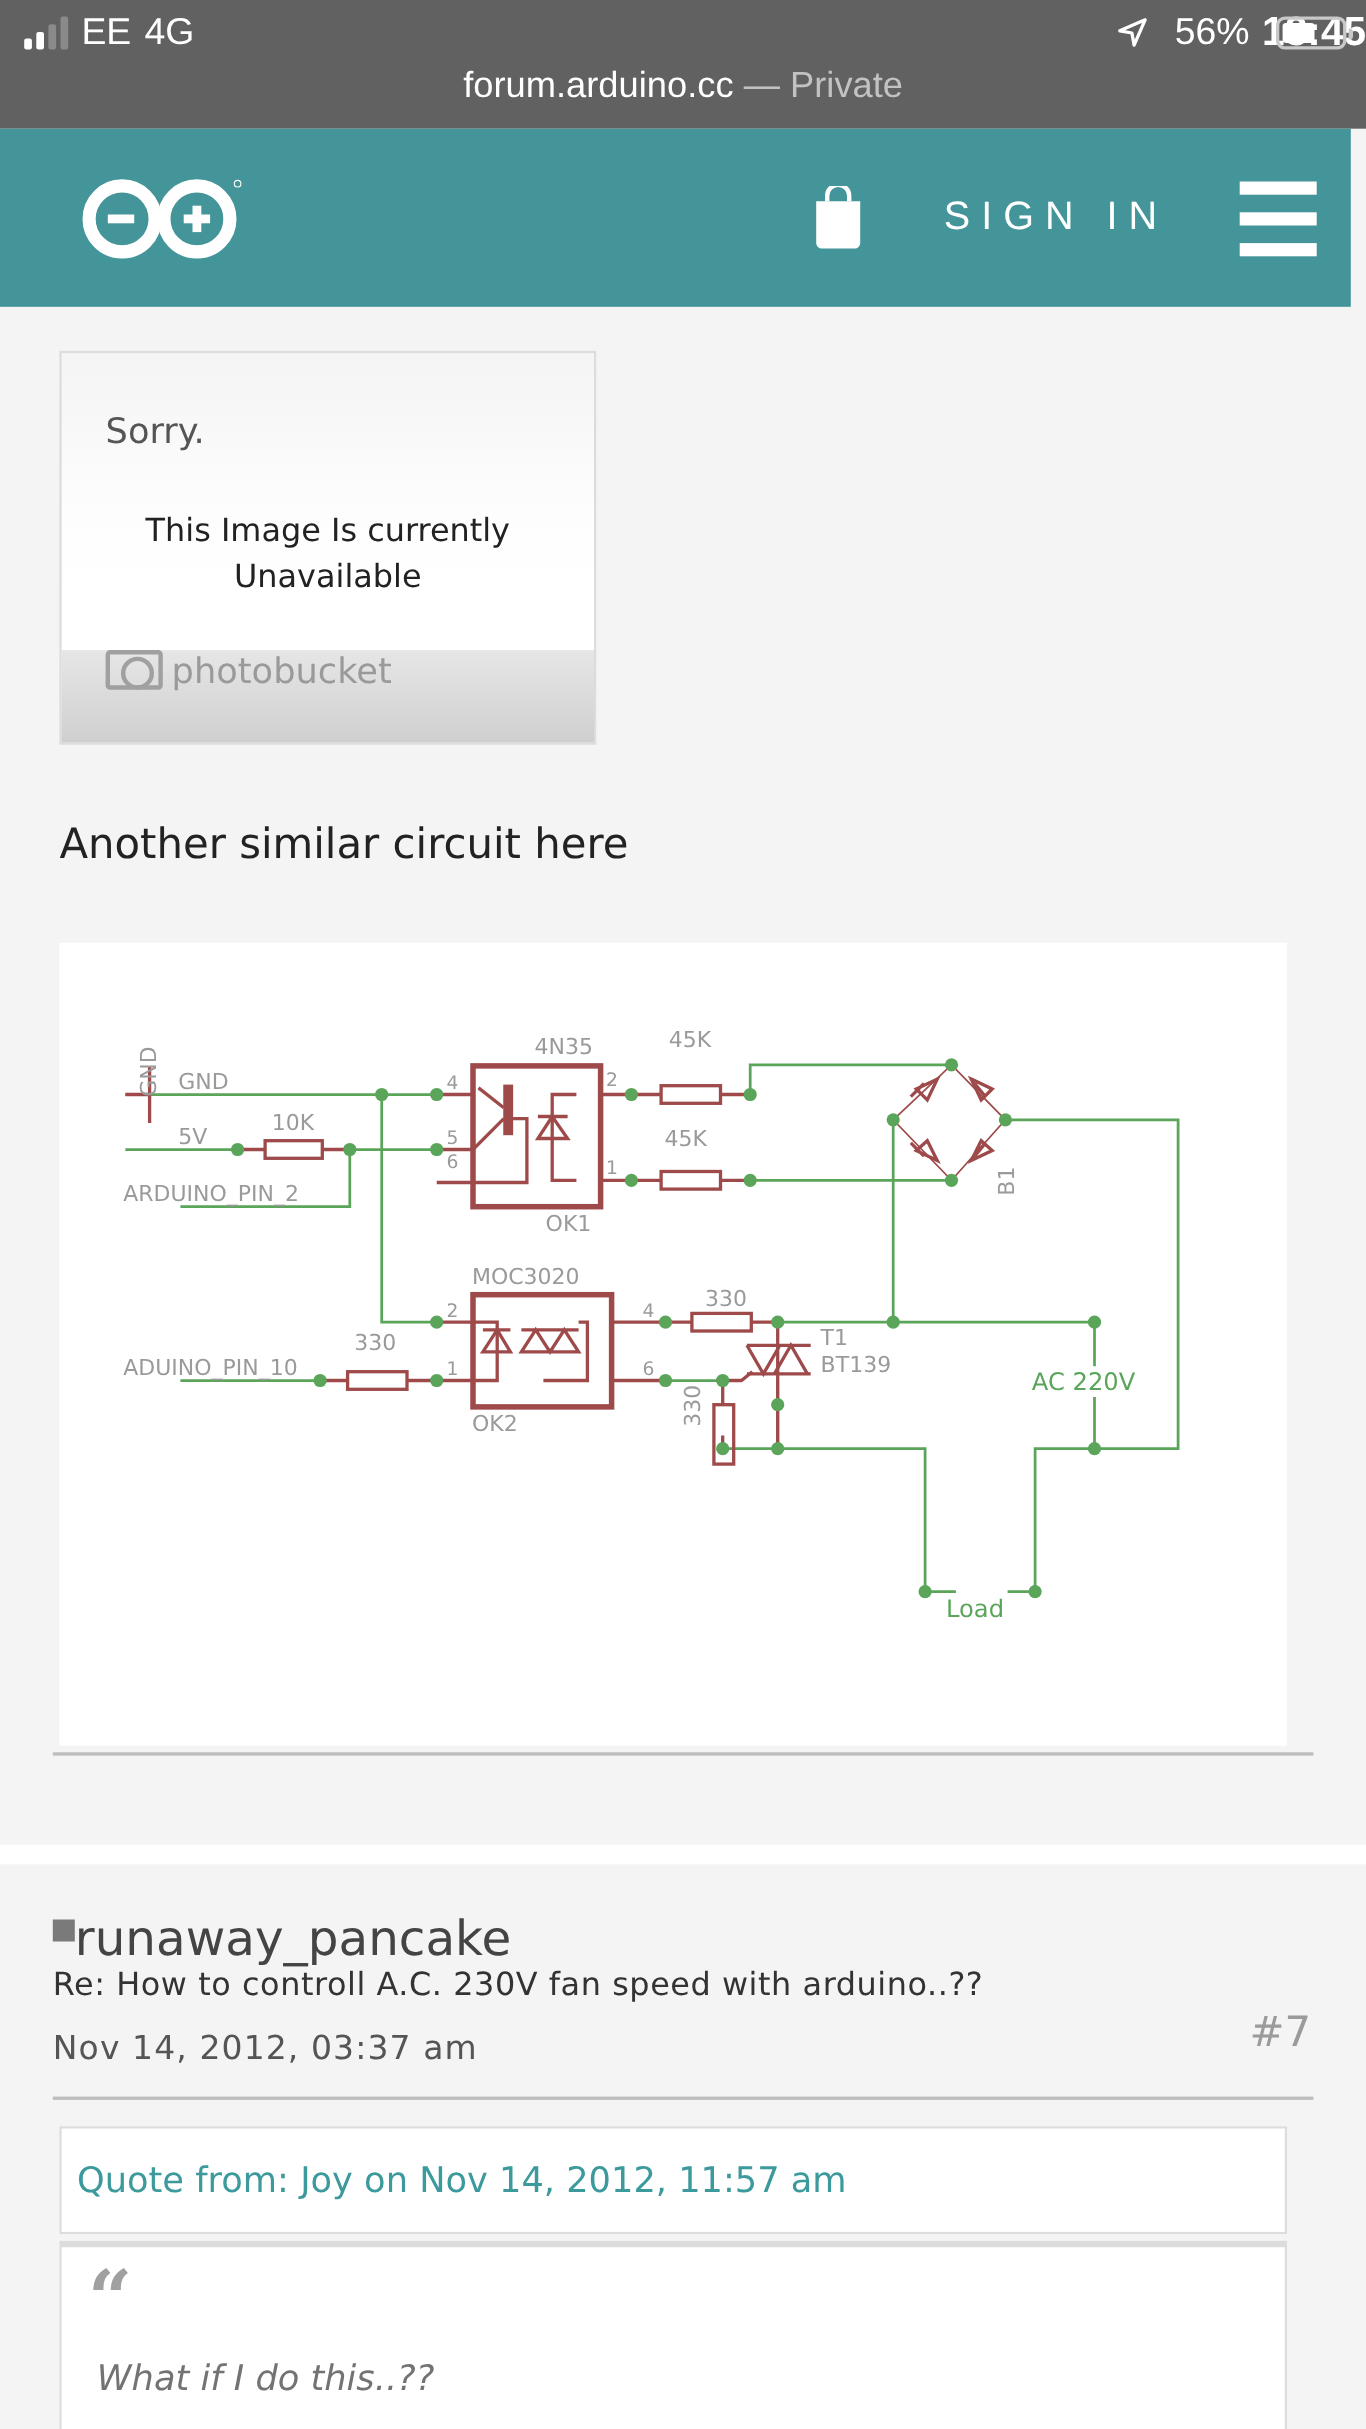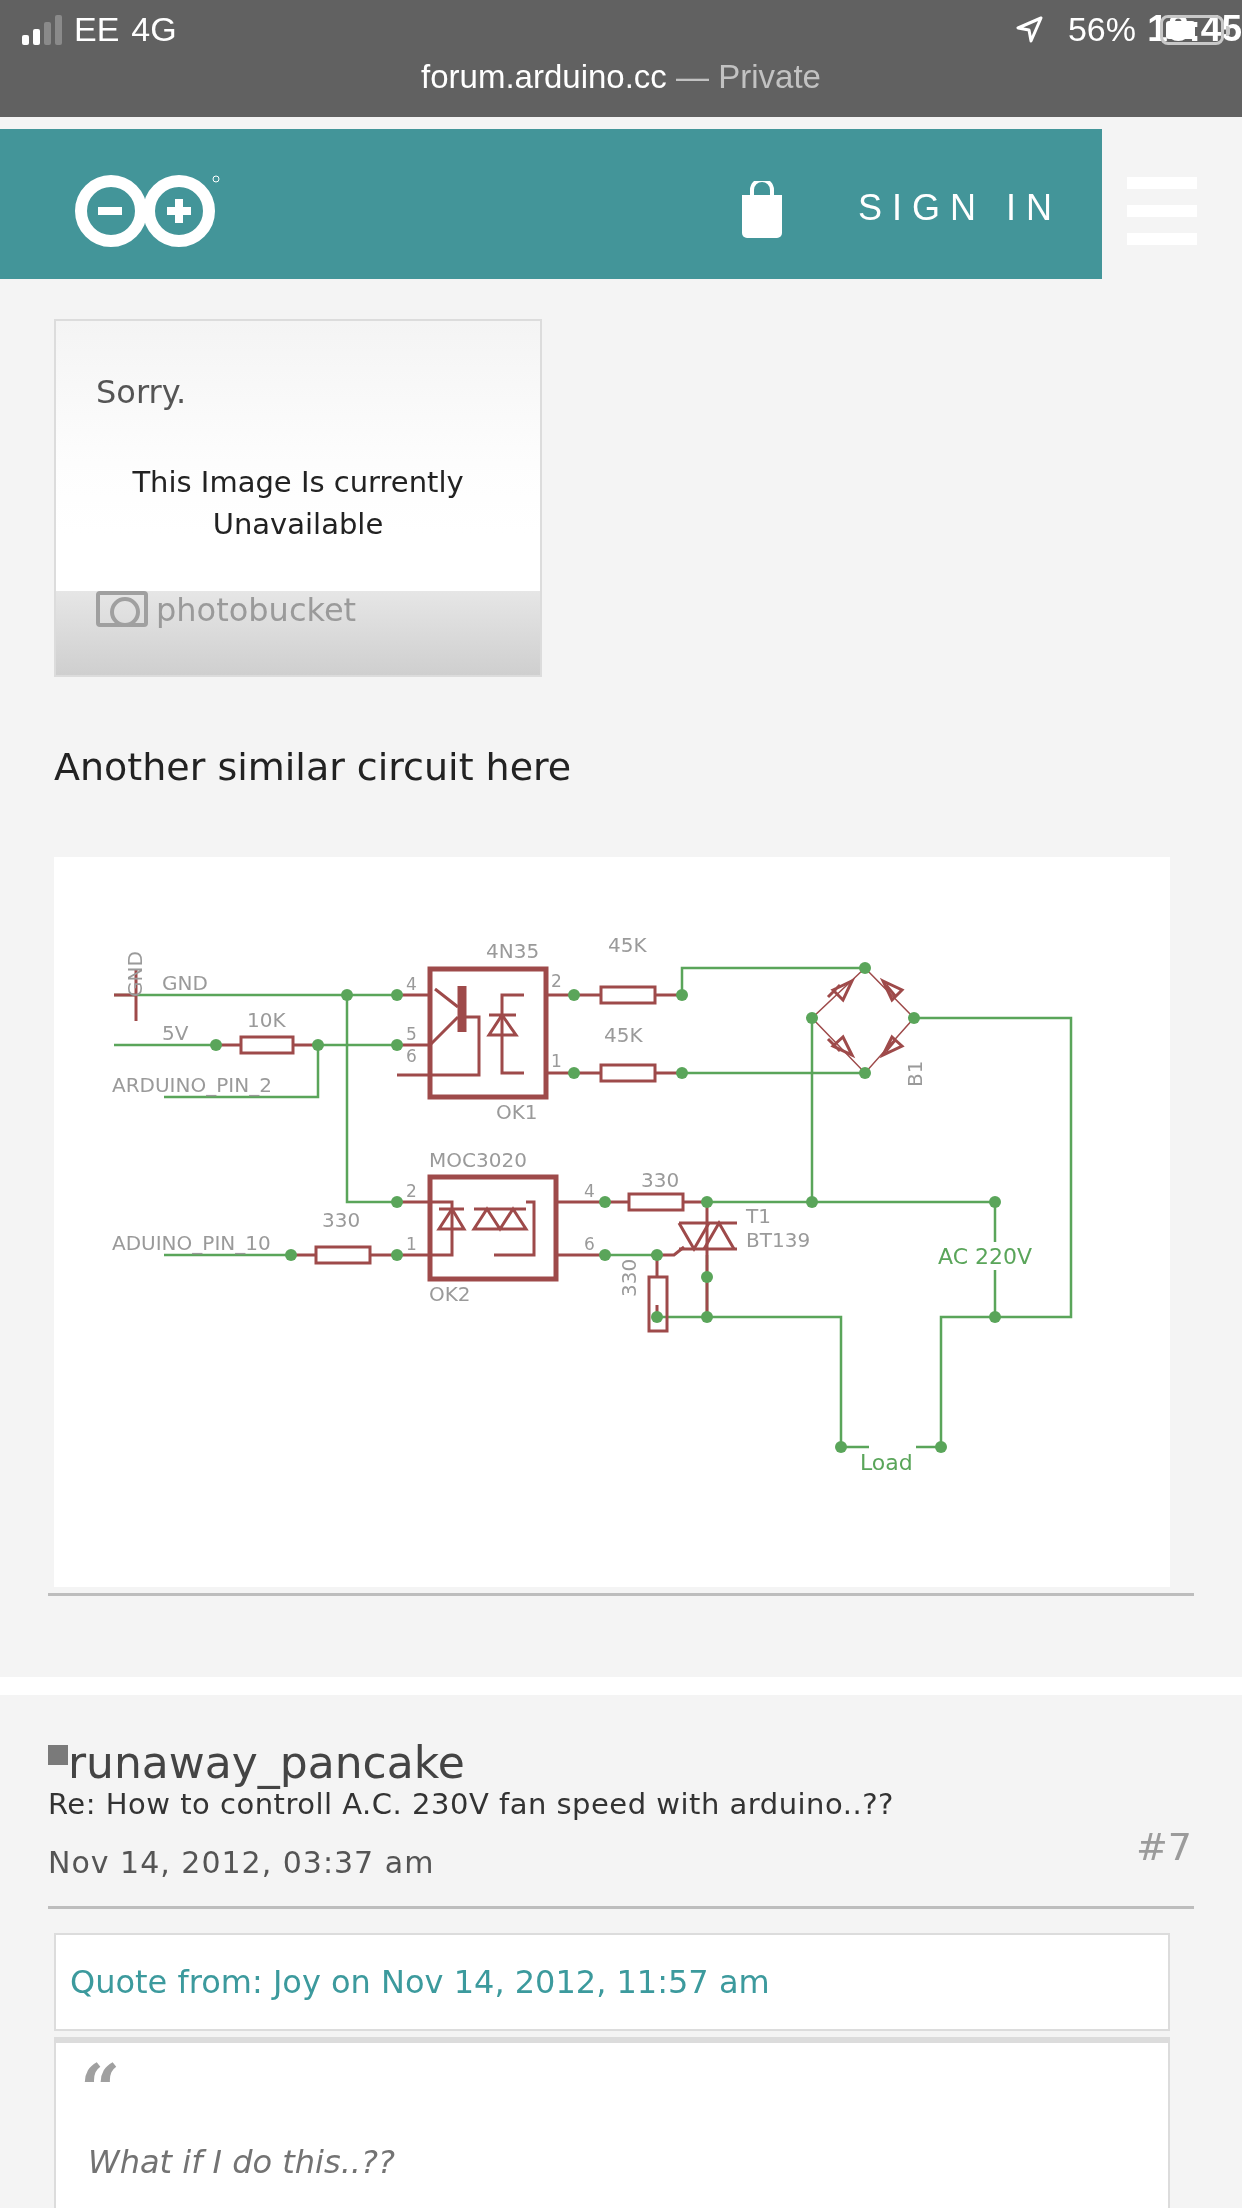--- a/index.html
+++ b/index.html
@@ -10,21 +10,21 @@
   .signal span { width: 7px; background: #fff; border-radius: 2px; }
   .signal span.off { background: #8a8a8a; }
   .sb-time { position: absolute; left: 0; right: 0; top: 8px; text-align: right; font-size: 37px; font-weight: bold; font-family: "Liberation Sans", sans-serif; }
   .sb-right { position: absolute; right: 18px; top: 10px; display: flex; align-items: center; gap: 24px; font-size: 34px; font-family: "Liberation Sans", sans-serif; }
   .battery { width: 64px; height: 30px; border: 3px solid #c8c8c8; border-radius: 8px; position: relative; padding: 3px; }
   .battery .fill { height: 100%; background: #fff; border-radius: 3px; }
   .battery::after { content: ""; position: absolute; right: -9px; top: 8px; width: 4px; height: 10px; background: #c8c8c8; border-radius: 0 3px 3px 0; }
   .sb-url { position: absolute; left: 0; right: 0; top: 58px; text-align: center; font-size: 33px; font-family: "Liberation Sans", sans-serif; }
   .sb-url .priv { color: #c2c2c2; }
 
-  .topnav { position: absolute; left: 0; top: 117px; width: 1102px; height: 162px; background: #439599; margin-top: 12px; }
+  .topnav { position: absolute; left: 0; top: 117px; width: 1228px; height: 162px; background: #439599; }
   .logo { position: absolute; left: 72px; top: 44px; width: 150px; height: 76px; }
   .bag { position: absolute; left: 740px; top: 52px; width: 44px; height: 58px; }
   .signin { position: absolute; left: 858px; top: 58px; color: #fff; font-size: 36px; letter-spacing: 10px; font-family: "Liberation Sans", sans-serif; }
   .hamburger { position: absolute; left: 1127px; top: 48px; width: 70px; height: 68px; display: flex; flex-direction: column; justify-content: space-between; }
   .hamburger span { height: 12px; background: #fff; }
 
   .post1 { position: absolute; left: 0; top: 279px; width: 1242px; height: 1398px; background: #f4f4f4; }
   .photobucket { position: absolute; left: 54px; top: 40px; width: 488px; height: 358px; background: linear-gradient(#f4f4f4, #fdfdfd 40%, #fff 60%); border: 2px solid #dcdcdc; }
   .pb-sorry { position: absolute; left: 40px; top: 52px; font-size: 32px; color: #555; font-family: "DejaVu Sans", sans-serif; }
   .pb-msg { position: absolute; left: 0; right: 0; top: 140px; text-align: center; font-size: 29px; color: #222; line-height: 42px; font-family: "DejaVu Sans", sans-serif; }

